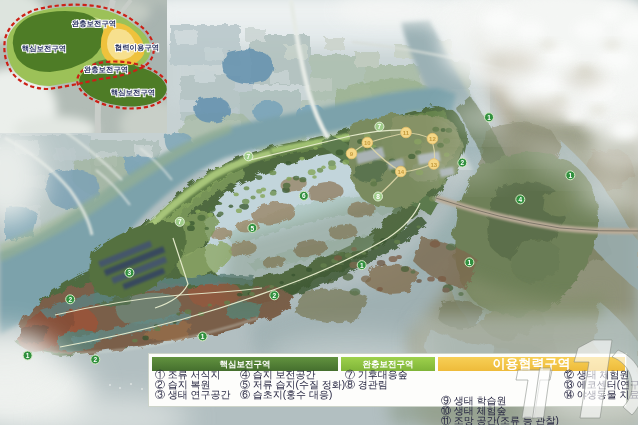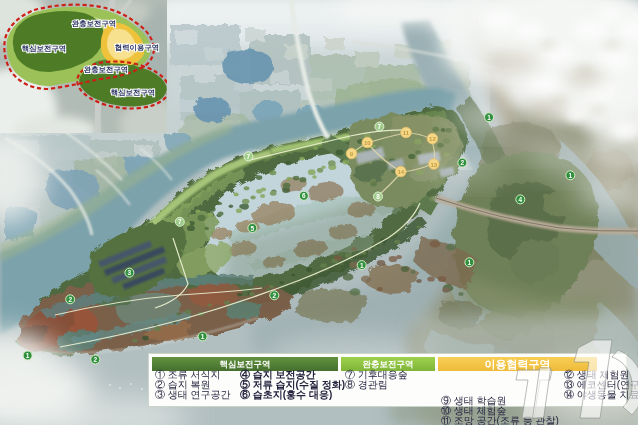--- a/index.html
+++ b/index.html
@@ -633,27 +633,27 @@
 </g>
 </svg>
 </div>
 
 <div class="abs" style="left:148px;top:353px;width:479px;height:54px;background:#fdfdfb;border:1px solid #cdd4c9;box-sizing:border-box;">
 
 <div class="abs" style="left:3px;top:2.5px;width:186px;height:14px;background:linear-gradient(to bottom,#62923f,#456f2e);color:#fff;font-size:8.5px;font-weight:bold;text-align:center;line-height:14px;">핵심보전구역</div>
 
 <div class="abs" style="left:192px;top:2.5px;width:94px;height:14px;background:linear-gradient(to bottom,#9ed14c,#7fb438);color:#fff;font-size:8.5px;font-weight:bold;text-align:center;line-height:14px;">완충보전구역</div>
 
-<div class="abs" style="left:289px;top:2.5px;width:159px;height:14px;background:linear-gradient(to bottom,#f7cf56,#eebb3a);color:#fff;font-size:11px;font-weight:bold;text-align:center;line-height:14px;">이용협력구역</div>
+<div class="abs" style="left:289px;top:2.5px;width:187px;height:14px;background:linear-gradient(to bottom,#f7cf56,#eebb3a);color:#fff;font-size:13px;font-weight:bold;text-align:center;line-height:14px;">이용협력구역</div>
 
 <div class="abs" style="left:6px;top:16px;width:470px;height:32px;color:#23233f;font-size:10px;line-height:9.8px;white-space:nowrap;">
 
 <div class="abs" style="left:0;top:0;">① 조류 서식지<br>② 습지 복원<br>③ 생태 연구공간</div>
 
-<div class="abs" style="left:85px;top:0;font-weight:bold;">④ 습지 보전공간<br>⑤ 저류 습지(수질 정화)<br>⑥ 습초지(홍수 대응)</div>
+<div class="abs" style="left:85px;top:0;">④ 습지 보전공간<br>⑤ 저류 습지(수질 정화)<br>⑥ 습초지(홍수 대응)</div>
 
 <div class="abs" style="left:190px;top:0;">⑦ 기후대응숲<br>⑧ 경관림</div>
 
 <div class="abs" style="left:286px;top:0;margin-top:26px;">⑨ 생태 학습원<br>⑩ 생태 체험숲<br>⑪ 조망 공간(조류 등 관찰)</div>
 
 <div class="abs" style="left:378px;top:0;margin-left:31px;">⑫ 생태 체험원<br>⑬ 에코센터(연구·전시공간)<br>⑭ 야생동물 치료센터</div>
 </div>
 </div>
 
 <div class="abs" style="left:490px;top:330px;width:148px;height:95px;overflow:hidden;">

